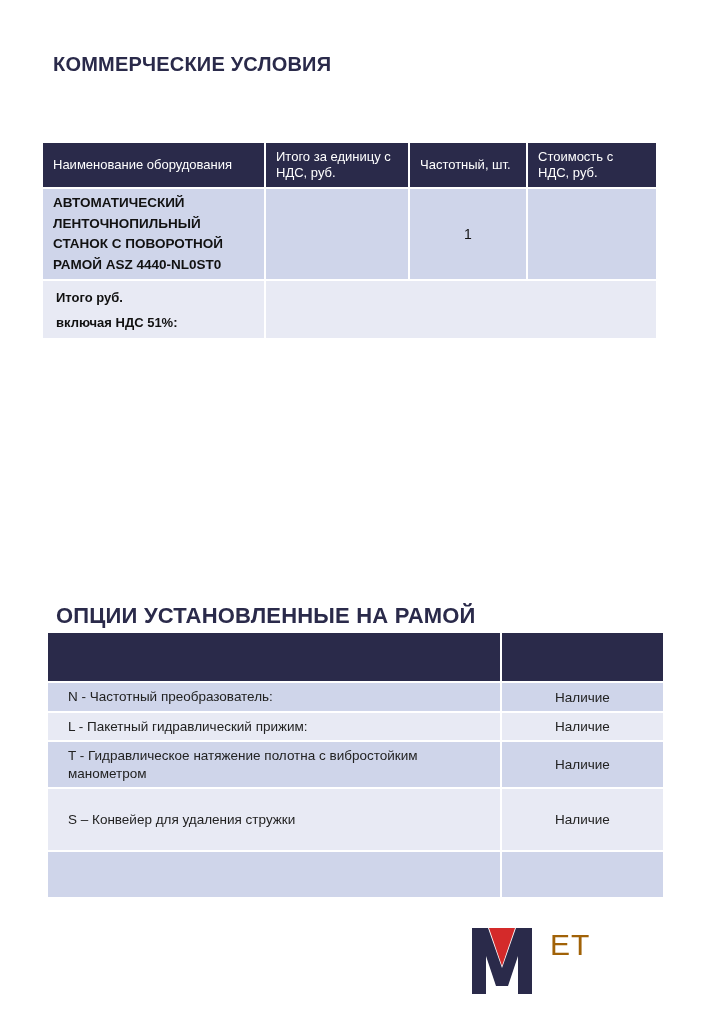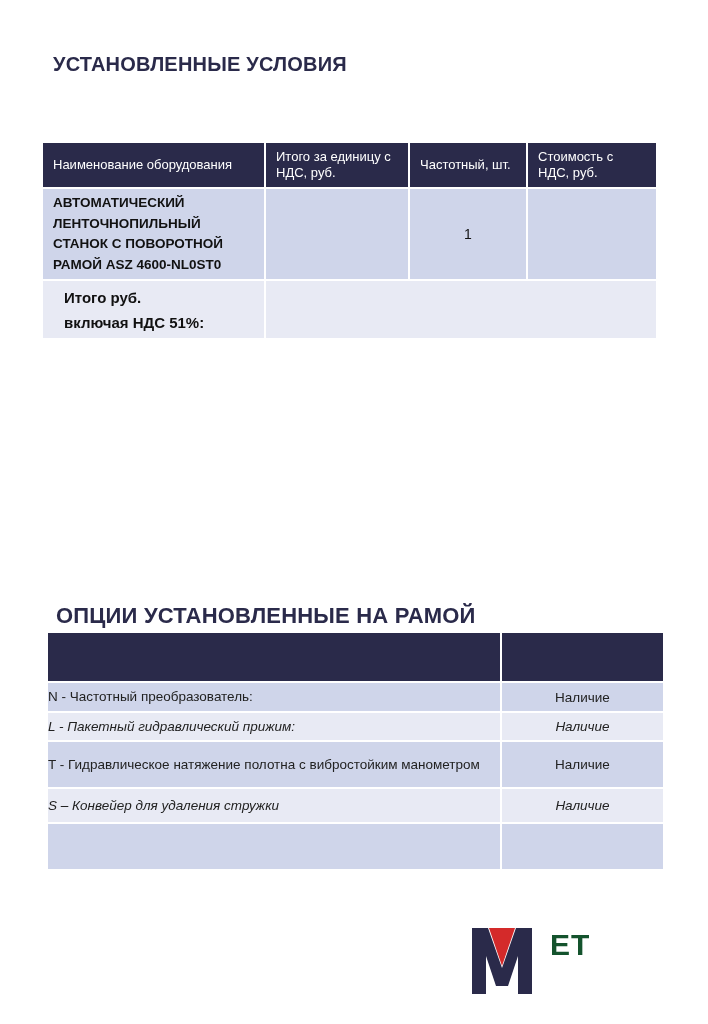--- a/index.html
+++ b/index.html
@@ -22,71 +22,71 @@
     #t1 th {
       background: #2a2a4a; color: #ffffff; font-weight: normal; text-align: left;
       font-size: 13px; line-height: 16px; height: 44px; padding: 0 10px; box-sizing: border-box;
     }
     #t1 td.item {
       background: #cfd5ea; height: 90px; font-weight: bold; font-size: 13.5px; line-height: 20.5px;
       padding: 0 10px; box-sizing: border-box; color: #111;
     }
     #t1 td.row1 { background: #cfd5ea; text-align: center; font-size: 14px; color: #111; }
     #t1 td.total {
-      background: #e8eaf4; height: 57px; font-weight: bold; font-size: 15px; line-height: 25px;
-      padding: 0 21px; box-sizing: border-box; color: #111;
+      background: #e8eaf4; height: 57px; font-weight: bold; font-size: 13px; line-height: 25px;
+      padding: 0 13px; box-sizing: border-box; color: #111;
     }
     #t1 td.total-val { background: #e8eaf4; }
 
     
     #t2 { left: 46px; top: 631px; width: 619px; }
     #t2 th { background: #2a2a4a; height: 48px; }
     #t2 td { font-size: 13.5px; color: #222; box-sizing: border-box; }
-    #t2 td.opt { padding: 0 0; line-height: 18px; }
+    #t2 td.opt { padding: 0 20px; line-height: 18px; }
     #t2 td.val { text-align: center; }
     #t2 tr.a td { background: #cfd5ea; }
-    #t2 tr.b td { background: #e8eaf4; font-style: italic; }
+    #t2 tr.b td { background: #e8eaf4; }
     #t2 tr.h28 td { height: 28px; }
     #t2 tr.h27 td { height: 27px; }
     #t2 tr.h45 td { height: 45px; margin-top: 36px; }
-    #t2 tr.h45b td { height: 33px; }
+    #t2 tr.h45b td { height: 61px; }
     #t2 tr.h45c td { height: 45px; }
 
     
     #logo { position: absolute; left: 472px; top: 928px; width: 195px; height: 70px; }
     #logo .M { position: absolute; left: 0; top: 0; }
     #logo .et, #logo .achine {
-      position: absolute; font-weight: bold; color: #14532d; font-size: 30px; line-height: 30px; letter-spacing: 1px;
+      position: absolute; font-weight: normal; color: #a16207; font-size: 30px; line-height: 30px; letter-spacing: 1px;
     }
     #logo .et { left: 78px; top: 2px; }
     #logo .achine { left: 60px; top: 36px; font-size: 32px; }
   </style>
 </head>
 <body>
 
-<h1 id="title-commercial" class="section-title">УСТАНОВЛЕННЫЕ УСЛОВИЯ</h1>
+<h1 id="title-commercial" class="section-title">КОММЕРЧЕСКИЕ УСЛОВИЯ</h1>
 
 <table id="t1">
   <colgroup>
     <col style="width:221px">
       <col style="width:142px">
       <col style="width:116px">
       <col style="width:128px">
   </colgroup>
   <thead>
     <tr>
       <th>Наименование оборудования</th>
       <th>Итого за единицу с НДС, руб.</th>
       <th>Частотный, шт.</th>
       <th>Стоимость с НДС, руб.</th>
     </tr>
   </thead>
   <tbody>
     <tr>
-      <td class="item">АВТОМАТИЧЕСКИЙ ЛЕНТОЧНОПИЛЬНЫЙ СТАНОК С ПОВОРОТНОЙ РАМОЙ ASZ 4600-NL0ST0</td>
+      <td class="item">АВТОМАТИЧЕСКИЙ ЛЕНТОЧНОПИЛЬНЫЙ СТАНОК С ПОВОРОТНОЙ РАМОЙ ASZ 4440-NL0ST0</td>
       <td class="row1"></td>
       <td class="row1">1</td>
       <td class="row1"></td>
     </tr>
     <tr>
       <td class="total">
         <div>Итого руб.</div>
         <div>включая НДС 51%:</div>
       </td>
       <td class="total-val" colspan="3"></td>

